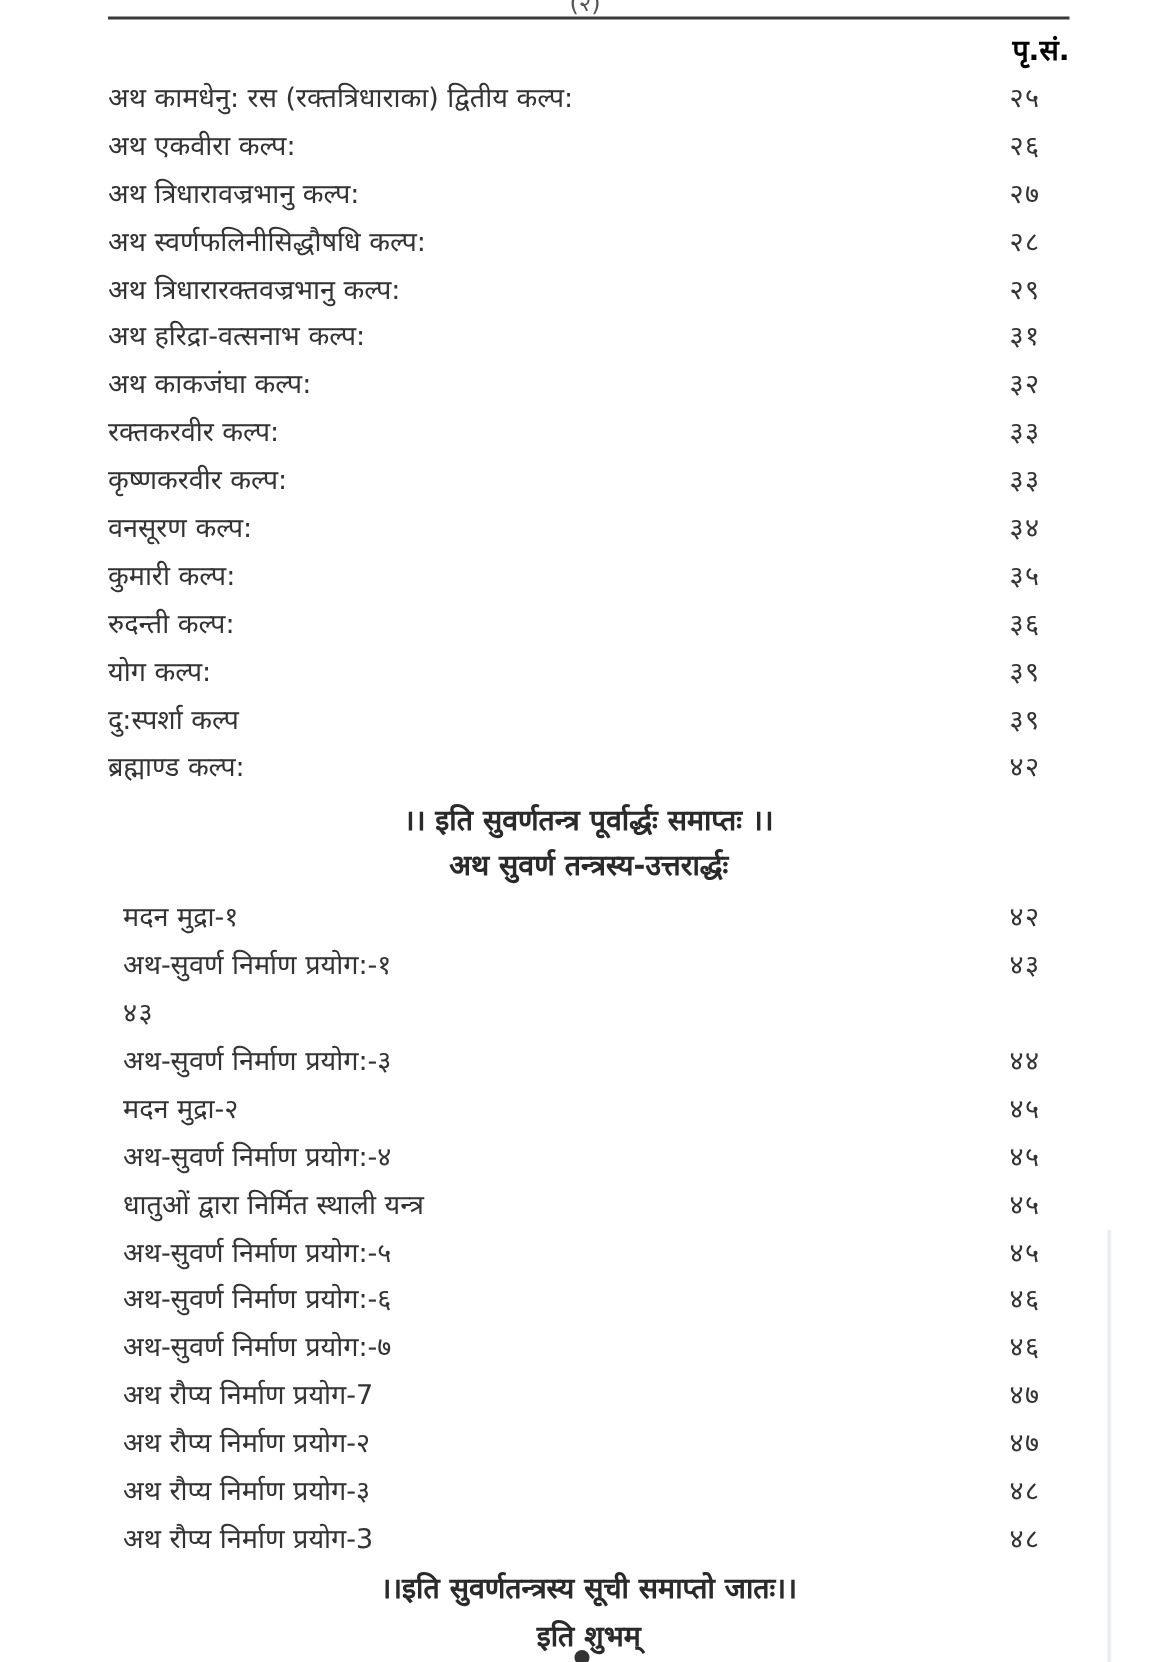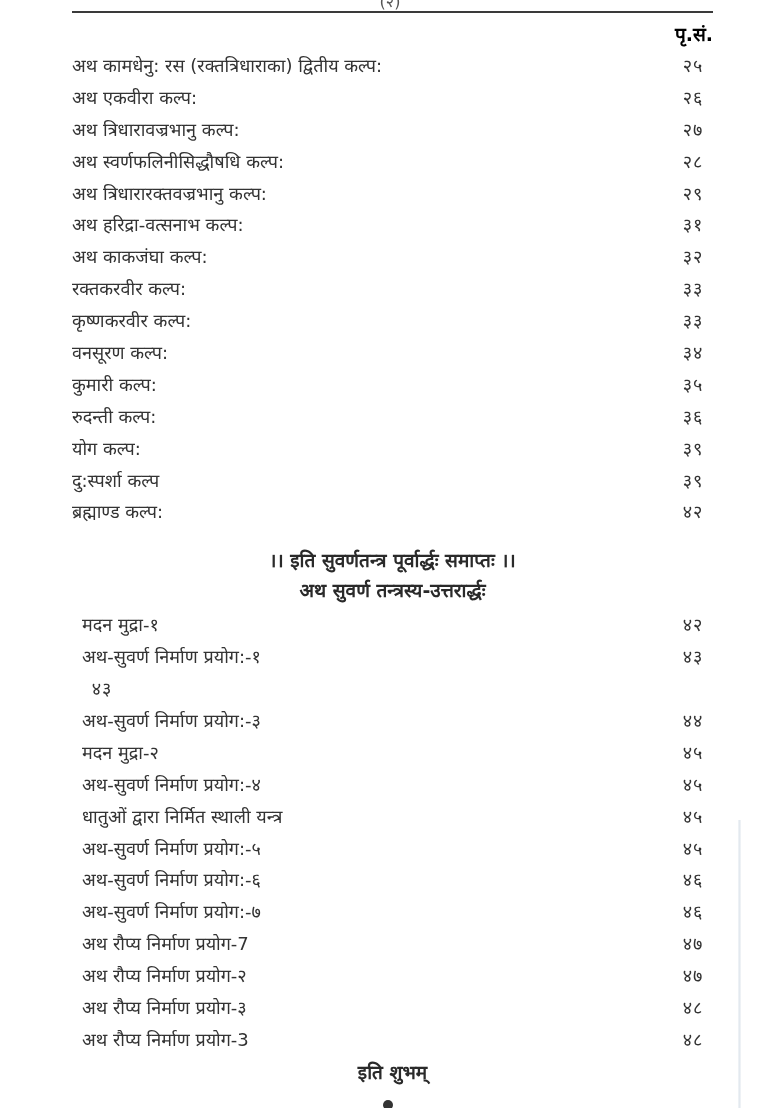--- a/index.html
+++ b/index.html
@@ -57,30 +57,30 @@
   .row {
     display: flex;
     justify-content: space-between;
     align-items: center;
     height: 31.9px;
     font-size: 18px;
     line-height: 31.9px;
     color: #333;
   }
   .row .title { white-space: nowrap; }
-  .row .pg { text-align: center; min-width: 40px; letter-spacing: 1px; }
+  .row .pg { text-align: left; min-width: 40px; letter-spacing: 1px; }
   .section-heading {
     text-align: center;
     font-size: 19px;
     font-weight: bold;
     height: 30px;
     line-height: 30px;
     color: #2a2a2a;
   }
-  .section-heading.first { margin-top: 17px; }
+  .section-heading.first { margin-top: 4px; }
   .closing {
     text-align: center;
     font-size: 19px;
     font-weight: bold;
     height: 32px;
     line-height: 32px;
     color: #2a2a2a;
   }
   .ornament {
     position: absolute;
@@ -219,16 +219,17 @@
     <div class="row">
         <span class="title">अथ रौप्य निर्माण प्रयोग-३</span>
         <span class="pg">४८</span>
       </div>
     <div class="row">
         <span class="title">अथ रौप्य निर्माण प्रयोग-3</span>
         <span class="pg">४८</span>
       </div>
   </div>
 
+  <div class="closing">।।इति सुवर्णतन्त्रस्य सूची समाप्तो जातः।।</div>
   <div class="closing">इति शुभम्</div>
 </div>
 
 <div class="ornament"></div>
 
 </body></html>

